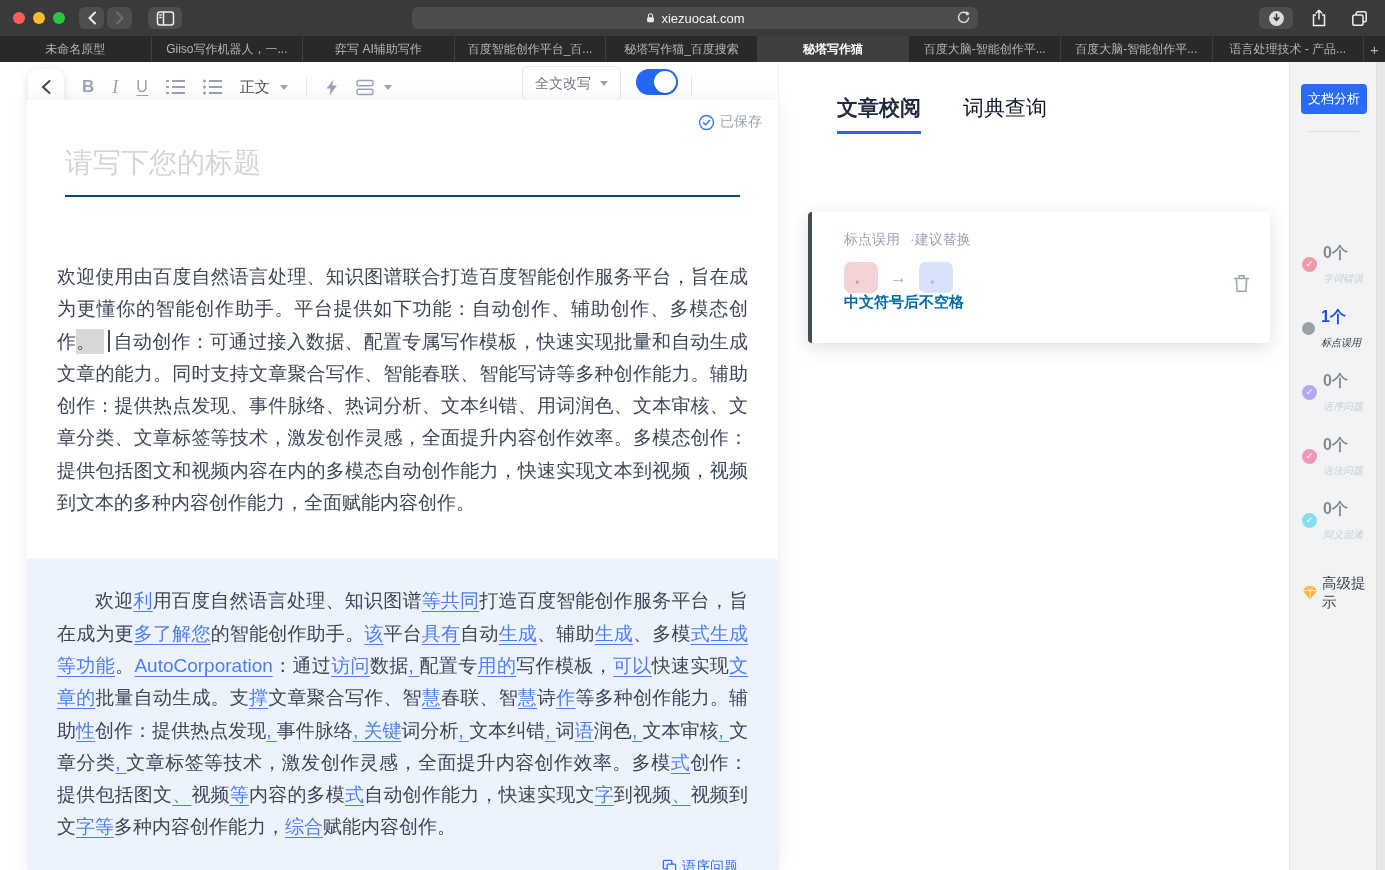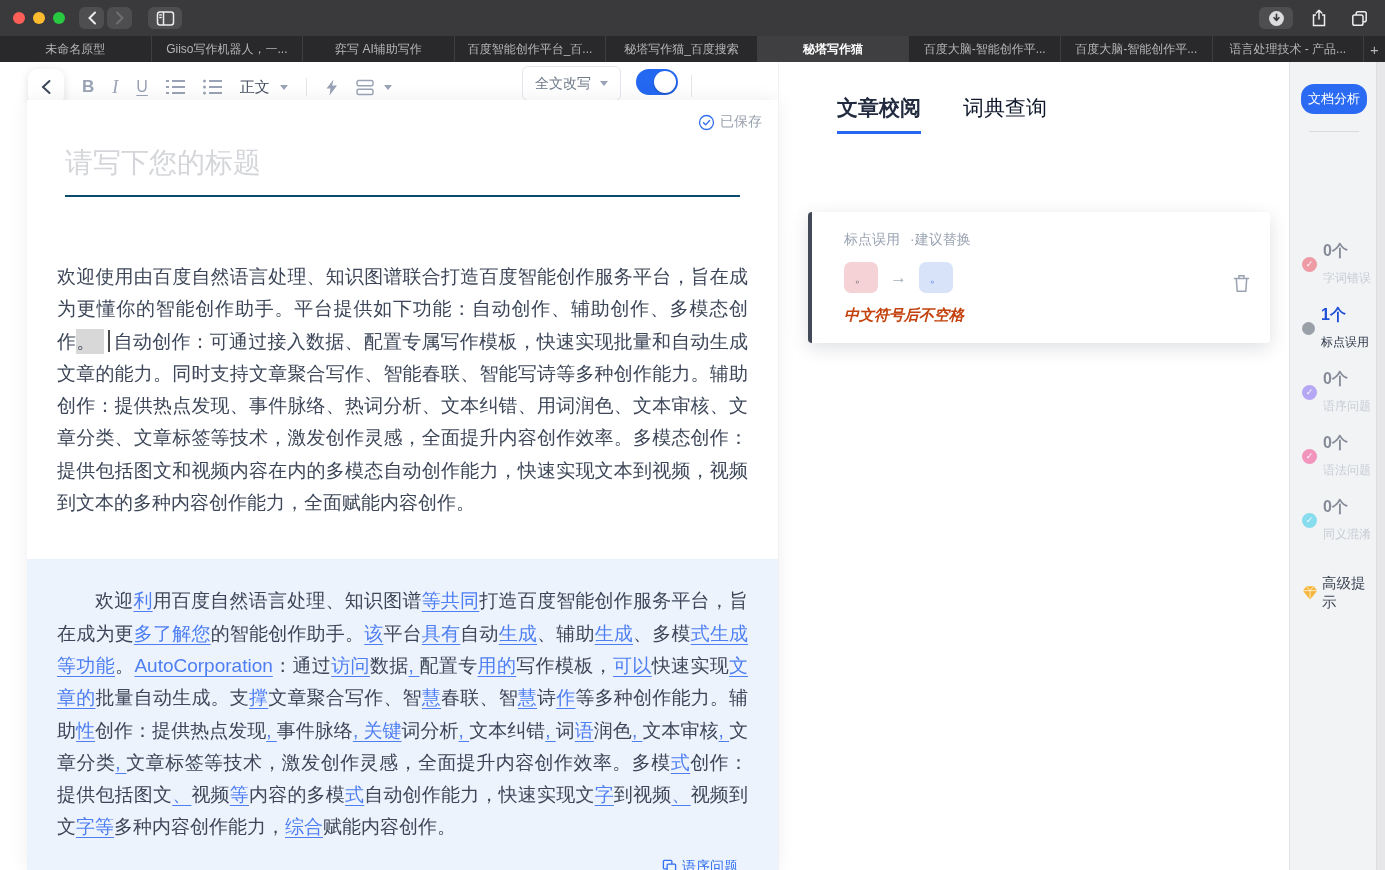--- a/index.html
+++ b/index.html
@@ -70,37 +70,37 @@
   .rtab.active{color:#222b3f;font-weight:700;border-bottom:3px solid #2468f2;}
   .sugg-card{position:absolute;left:29px;top:150px;width:462px;height:131px;background:#fff;border-radius:4px;
              border-left:4px solid #434a57;box-shadow:0 5px 18px rgba(55,65,85,.16);box-sizing:border-box;padding:19px 24px 0 32px;}
   .sugg-head{display:flex;gap:10px;color:#9aa3b2;font-size:14px;}
   .sugg-row{margin-top:13px;display:flex;align-items:center;gap:12px;}
   .pbox,.bbox{width:34px;height:31px;border-radius:7px;font-size:13px;display:flex;align-items:center;justify-content:center;}
   .pbox{background:#f5d2d6;color:#5c5c60;}
   .bbox{background:#d8e3f9;color:#3b74f1;}
   .sugg-arrow{color:#a5adba;font-size:17px;}
   .sugg-trash{position:absolute;right:20px;top:62px;cursor:pointer;}
-  .sugg-note{margin-top:13px;font-size:15px;font-weight:700;color:#c2410c;font-style:italic;}
+  .sugg-note{font-size:15px;font-weight:700;color:#0369a1;}
 
   
   .sidebar{position:absolute;left:1289px;top:0;width:88px;height:100%;background:#f2f3f5;border-left:1px solid #e4e5e8;box-sizing:border-box;}
   .scroll-strip{position:absolute;right:0;top:0;width:8px;height:100%;background:#e7e7e9;border-left:1px solid #dddde0;}
   .analyze-btn{position:absolute;left:11px;top:22px;width:66px;height:30px;background:#2b6bf3;color:#fff;font-size:13px;
-               border:none;border-radius:13px;display:flex;align-items:center;justify-content:center;cursor:pointer;}
+               border:none;border-radius:4px;display:flex;align-items:center;justify-content:center;cursor:pointer;}
   .sb-div{position:absolute;left:19px;top:69px;width:50px;height:1px;background:#d9dbdf;}
   .all-tips{position:absolute;left:0;top:78px;width:88px;height:82px;background:#dbe6f9;text-align:center;cursor:pointer;}
   .all-tips .t{margin-top:11px;font-size:15px;font-weight:700;color:#232e47;}
   .all-tips .c{margin-top:5px;font-size:31px;font-weight:700;color:#101a30;}
   .tip-list{position:absolute;left:12px;top:178px;}
   .tip-item{display:flex;align-items:center;gap:6px;height:48px;margin-bottom:16px;cursor:pointer;}
   .tip-icon{width:15px;height:15px;border-radius:50%;color:#fff;font-size:9px;display:flex;align-items:center;justify-content:center;flex:0 0 15px;}
   .tip-icon.dot{width:13px;height:13px;flex-basis:13px;}
   .tip-count{font-size:16px;font-weight:700;color:#858c98;}
-  .tip-label{font-size:12px;color:#c7ccd4;margin-top:8px;}
+  .tip-label{font-size:10px;color:#c7ccd4;margin-top:8px;font-style:italic;}
   .tip-item.active .tip-count{color:#1d4ed8;}
   .tip-item.active .tip-label{color:#2b3447;}
   .premium{position:absolute;left:12px;top:512px;display:flex;align-items:center;gap:4px;color:#3c4454;font-size:14.5px;cursor:pointer;}
 </style>
 </head>
 <body>
 
 <div>
 
   <div class="titlebar">
@@ -121,20 +121,33 @@
           </svg>
       </div>
     </div>
     <div class="tb-btn wide">
       <svg width="19" height="17" viewBox="0 0 19 17">
         <rect x="1.5" y="2" width="16" height="13" rx="2.5" stroke="#ededee" stroke-width="1.5" fill="none"></rect>
         <line x1="7.5" y1="2" x2="7.5" y2="15" stroke="#ededee" stroke-width="1.5"></line>
         <rect x="3.2" y="4.2" width="2.6" height="1.4" fill="#ededee"></rect>
           <rect x="3.2" y="6.8" width="2.6" height="1.4" fill="#ededee"></rect>
       </svg>
+    </div>
+    <div class="urlbar">
+      <svg width="11" height="14" viewBox="0 0 16 16">
+        <rect x="3" y="7" width="10" height="7" rx="1.5" fill="#e8e8ea"></rect>
+        <path d="M5 7 V4.8 a3 3 0 0 1 6 0 V7" stroke="#e8e8ea" stroke-width="1.5" fill="none"></path>
+      </svg>
+      <span>xiezuocat.com</span>
+      <span class="reload">
+        <svg width="15" height="15" viewBox="0 0 16 16">
+          <path d="M12.7 5 A5.4 5.4 0 1 0 13.4 8.6" stroke="#e0e0e2" stroke-width="1.5" fill="none" stroke-linecap="round"></path>
+          <polygon points="10.6,1.2 14.6,3.4 10.8,5.9" fill="#e0e0e2"></polygon>
+        </svg>
+      </span>
     </div>
     <div class="tb-right">
       <div class="plainbtn bg">
         <svg width="17" height="17" viewBox="0 0 16 16">
           <circle cx="8" cy="8" r="7" fill="#dcdcde"></circle>
           <path d="M8 4.2 v5.2 M5.7 7.3 L8 9.7 L10.3 7.3" stroke="#3a3a3c" stroke-width="1.6" fill="none" stroke-linecap="round" stroke-linejoin="round"></path>
         </svg>
       </div>
       <div class="plainbtn">
         <svg width="16" height="18" viewBox="0 0 16 18">

